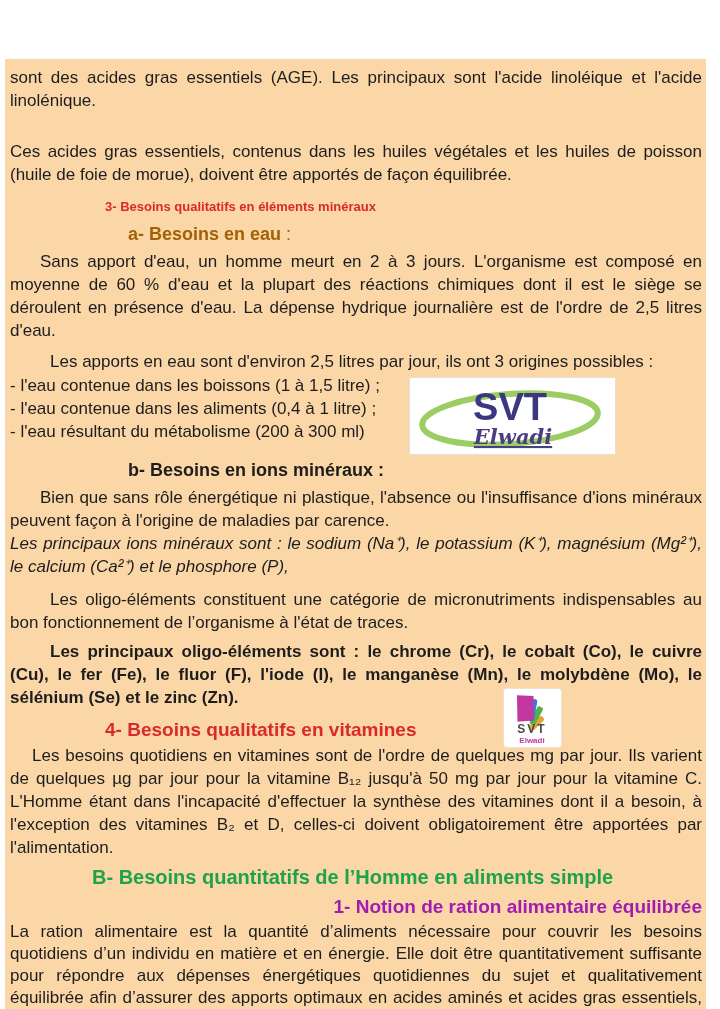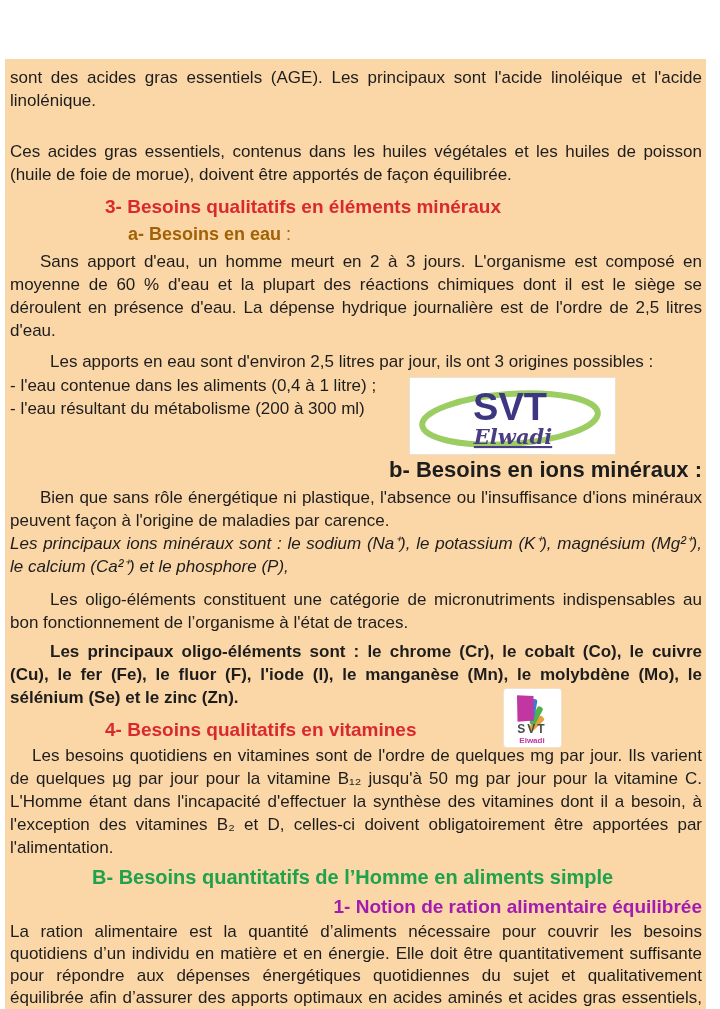--- a/index.html
+++ b/index.html
@@ -8,32 +8,32 @@
     font-family:"Liberation Sans", sans-serif;
   }
   .sheet{
     position:absolute;left:5px;top:11px;width:701px;height:990px;
     background:#fbd7a8;overflow:hidden;
     padding:0 4px 0 5px;box-sizing:border-box;margin-top:48px;
   }
   p{margin:0;color:#1d1d1d;font-size:17px;line-height:23px;text-align:justify;}
   .p1{margin-top:7px;}
   .p2{margin-top:28px;}
-  .h3{margin:8px 0 0 95px;color:#d9292f;font-size:19px;line-height:25px;font-weight:bold;text-align:left;}
+  .h3{margin:8px 0 0 95px;color:#d9292f;font-size:13px;line-height:25px;font-weight:bold;text-align:left;}
   .ha{margin:3px 0 0 118px;font-size:18px;line-height:24px;text-align:left;color:#a16207;}
   .ha b{font-weight:bold;}
   .p3{margin-top:4px;text-indent:30px;}
   .p4i{margin-top:8px;text-indent:40px;}
   .bullets{position:relative;margin-top:1px;min-height:82px;}
   .bullets p{text-align:left;}
   .logo1{
     position:absolute;left:400px;top:4px;width:205px;height:76px;background:#ffffff;
     box-shadow:0 0 0 1px #e8e0d2;
   }
-  .hb{margin:2px 0 0 118px;font-size:22px;line-height:24px;font-weight:bold;text-align:right;color:#1d1d1d;}
+  .hb{margin:2px 0 0 118px;font-size:18px;line-height:24px;font-weight:bold;text-align:left;color:#1d1d1d;}
   .ions1{margin-top:4px;text-indent:30px;}
   .ions2{margin-top:0;font-style:italic;}
   .oligo1{margin-top:10px;text-indent:40px;}
   .oligo2{margin-top:6px;text-indent:40px;font-weight:bold;}
   .vitwrap{position:relative;margin-top:8px;}
   .h4{margin:0 0 0 95px;color:#d9292f;font-size:19px;line-height:25px;font-weight:bold;text-align:left;}
   .logo2{
     position:absolute;left:494px;top:-28px;width:57px;height:58px;background:#ffffff;
     border-radius:3px;box-shadow:0 0 0 1px #eee3d2;text-align:center;
   }
@@ -59,20 +59,21 @@
 
   <div class="h3">3- Besoins qualitatifs en éléments minéraux</div>
 
   <div class="ha"><b>a- Besoins en eau</b><span> :</span></div>
 
   <p class="p3">Sans apport d'eau, un homme meurt en 2 à 3 jours. L'organisme est composé en moyenne de 60 % d'eau et la plupart des réactions chimiques dont il est le siège se déroulent en présence d'eau. La dépense hydrique journalière est de l'ordre de 2,5 litres d'eau.</p>
 
   <p class="p4i">Les apports en eau sont d'environ 2,5 litres par jour, ils ont 3 origines possibles :</p>
 
   <div class="bullets">
+    <p>- l'eau contenue dans les boissons (1 à 1,5 litre) ;</p>
     <p>- l'eau contenue dans les aliments (0,4 à 1 litre) ;</p>
     <p>- l'eau résultant du métabolisme (200 à 300 ml)</p>
 
     <div class="logo1">
       <svg width="205" height="76" viewBox="0 0 205 76">
         <ellipse cx="100" cy="41" rx="88" ry="25" fill="none" stroke="#9ccd63" stroke-width="6" transform="rotate(-4 100 41)"></ellipse>
         <text x="100" y="42" text-anchor="middle" font-family="Liberation Sans, sans-serif" font-weight="bold" font-size="38" fill="#3c3780">SVT</text>
         <text x="103" y="66" text-anchor="middle" font-family="DejaVu Serif, serif" font-style="italic" font-weight="bold" font-size="21" fill="#4a3d82" text-decoration="underline">Elwadi</text>
       </svg>
     </div>

